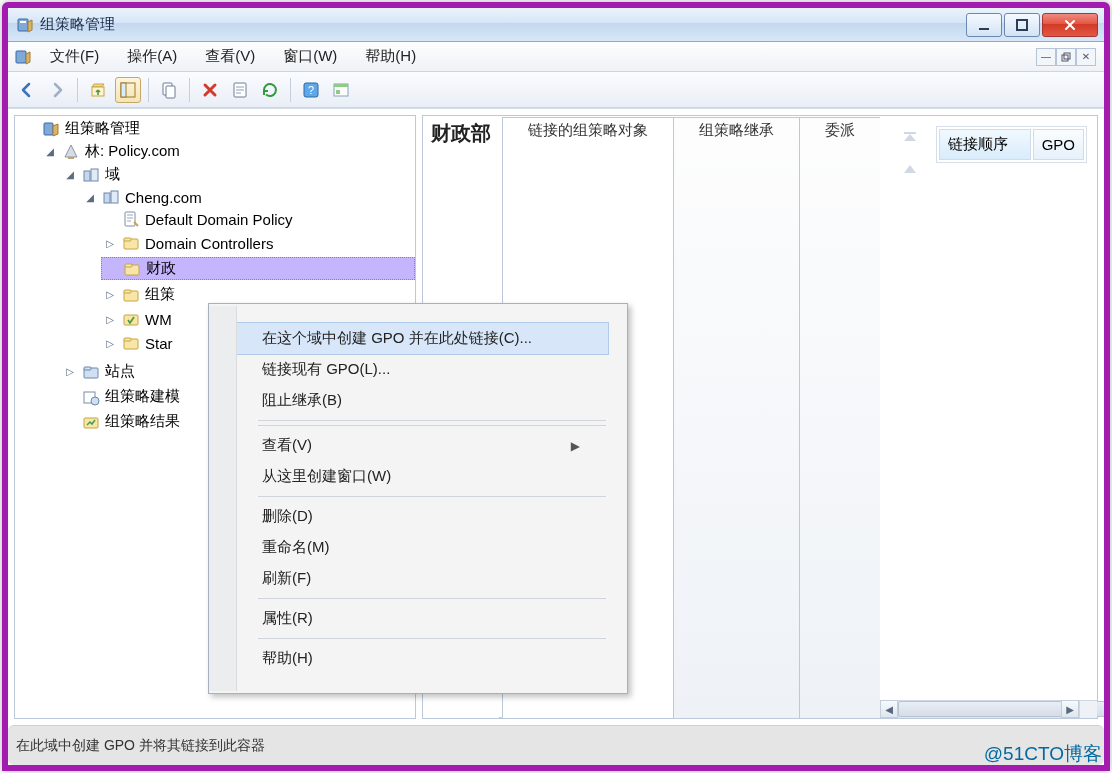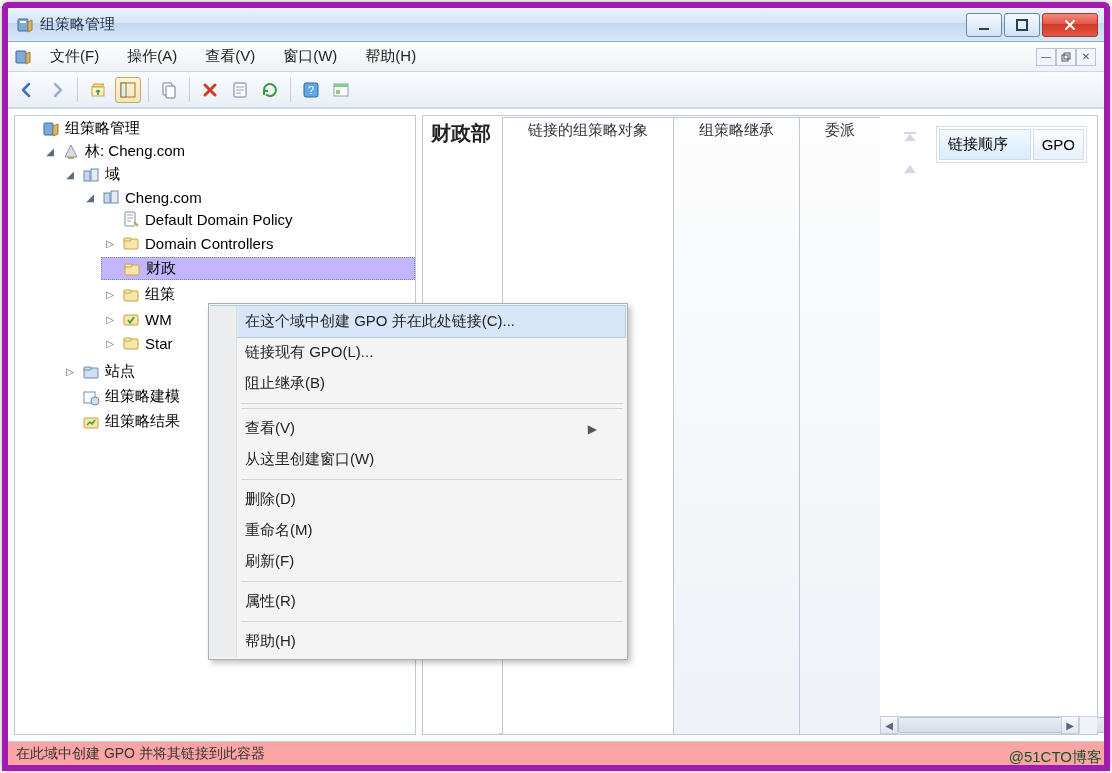--- a/index.html
+++ b/index.html
@@ -55,32 +55,32 @@
 .tree > ul { padding-left:6px; }
 .tree li { padding:2px 0; white-space:nowrap; }
 .tree .row { display:flex; align-items:center; gap:5px; cursor:pointer; padding:1px 2px;}
 .tree .exp { width:14px; height:14px; display:inline-flex; align-items:center; justify-content:center; color:#5c6b7f; font-size:10px; }
 .tree .exp.blank { visibility:hidden; }
 .tree .lbl { }
 .tree .row.selected { background:#c4b5fd; border:1px dotted #6a8fbf; }
 .ico { width:18px; height:18px; display:inline-flex; }
 
 
-.ctxmenu { position:absolute; left:208px; top:303px; width:420px; background:#f4f4f4; border:1px solid #a7b0bc; box-shadow:3px 3px 6px rgba(0,0,0,.25); font-size:15px; z-index:1000; padding:2px; }
+.ctxmenu { position:absolute; left:208px; top:303px; width:420px; background:#f4f4f4; border:1px solid #a7b0bc; box-shadow:3px 3px 6px rgba(0,0,0,.25); font-size:15px; z-index:1000; padding:19px; }
 .ctxmenu .item { padding:6px 28px 6px 34px; color:#222; cursor:pointer; display:flex; align-items:center; justify-content:space-between;}
 .ctxmenu .item.hl { background:#d7e6f8; border:1px solid #aecbea; margin:-1px; }
 .ctxmenu .sep { height:1px; background:#d0d5db; margin:4px 2px 4px 30px; }
 .ctxmenu .gutter { position:absolute; left:0; top:2px; bottom:2px; width:28px; background:#ecedef; border-right:1px solid #dcdcdc;}
 .ctxmenu .arrow-r { color:#555; font-size:12px; }
 
 
-.statusbar { height:24px; border-top:1px solid #c7d1de; background:#fca5a5; font-size:14px; color:#333; padding:2px 8px; display:flex; align-items:center; }
-
-
-.watermark { position:absolute; right:10px; bottom:6px; font-size:15px; color:#14532d; z-index:2000;margin-top:16px;}
+.statusbar { height:40px; border-top:1px solid #c7d1de; background:#e5e5e5; font-size:14px; color:#333; padding:2px 8px; display:flex; align-items:center;border-radius:6px; }
+
+
+.watermark { position:absolute; right:10px; bottom:6px; font-size:19px; color:#0369a1; z-index:2000;margin-top:16px;}
 
 
 svg { display:block; }
 </style>
 </head>
 <body>
 
 <div class="window-frame">
 
   <div class="titlebar">
@@ -223,21 +223,21 @@
             <ul>
               <li>
                 <div class="row">
                   <span class="exp">◢</span>
                   <span class="ico">
                       <svg viewBox="0 0 18 18">
                         <path d="M9 2l6 12H3z" fill="#d9dde3" stroke="#8a94a3"></path>
                         <path d="M6 14h6v2H6z" fill="#bfa66a"></path>
                       </svg>
                     </span>
-                  <span class="lbl">林: Cheng.com</span>
+                  <span class="lbl">林: Policy.com</span>
                 </div>
                 <ul>
                   <li>
                     <div class="row">
                       <span class="exp">◢</span>
                       <span class="ico">
                           <svg viewBox="0 0 18 18">
                             <rect x="2" y="5" width="6" height="10" fill="#c6d8ee" stroke="#6c88aa"></rect>
                             <rect x="9" y="3" width="7" height="12" fill="#e0ebf7" stroke="#6c88aa"></rect>
                           </svg>

